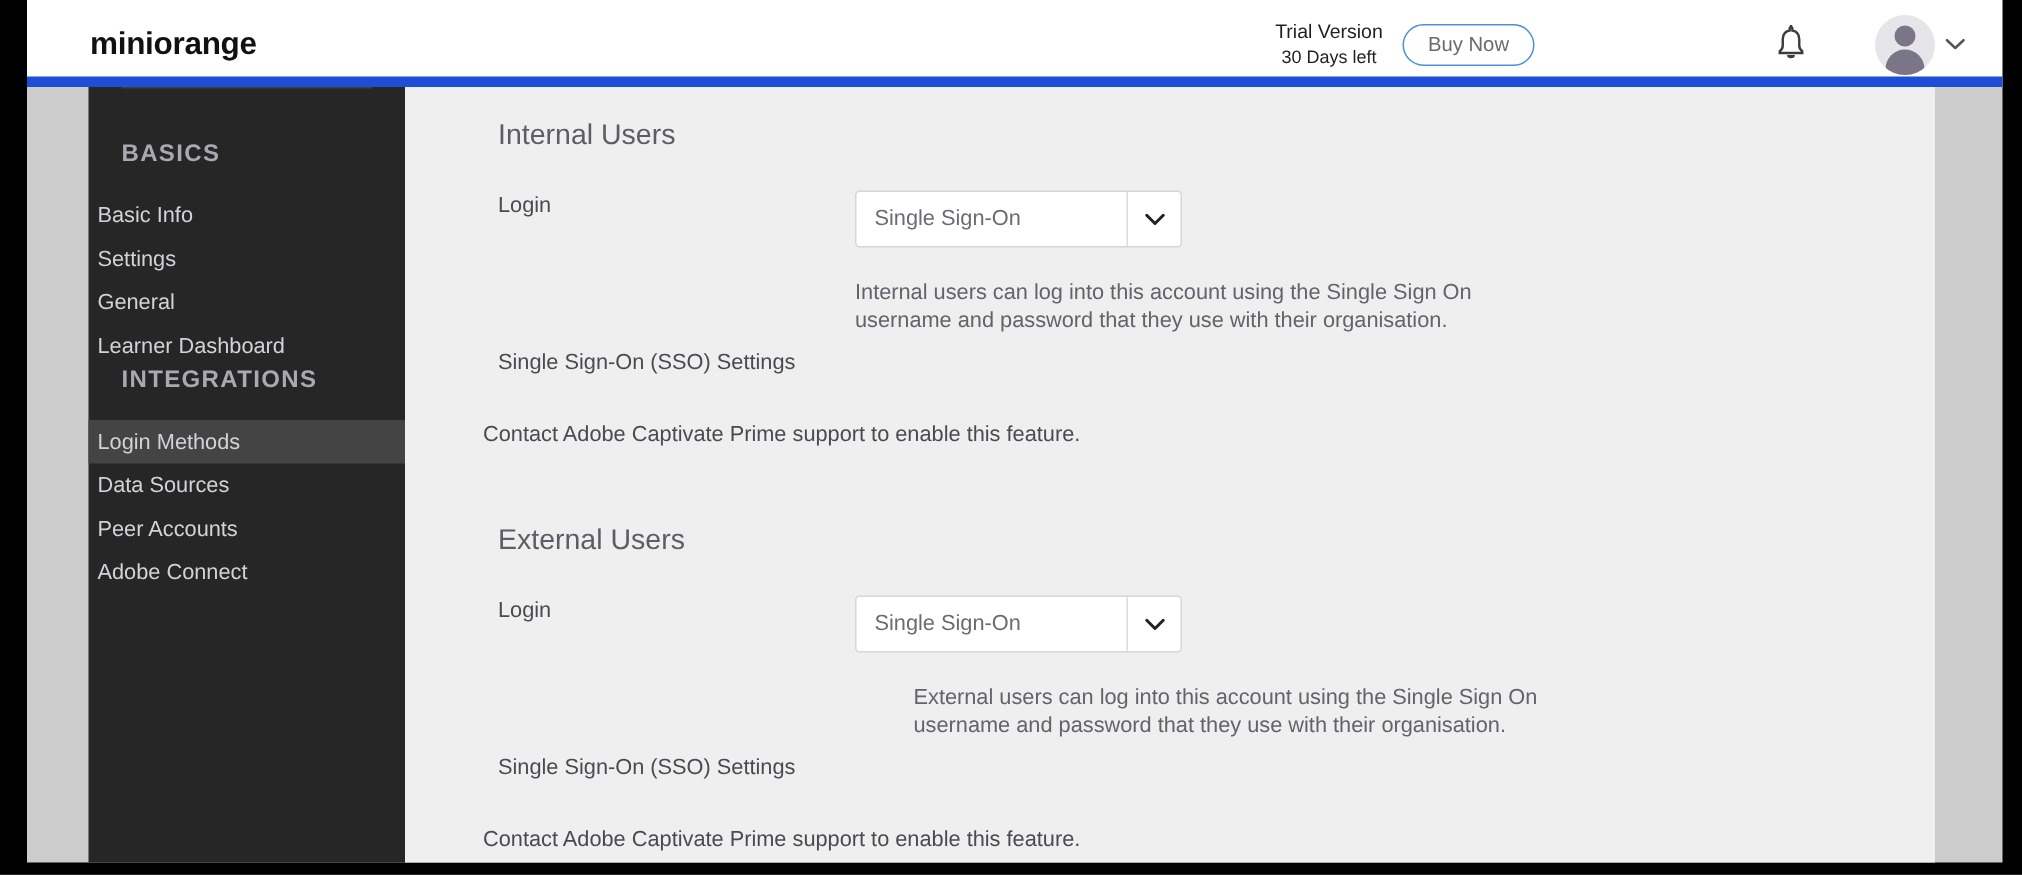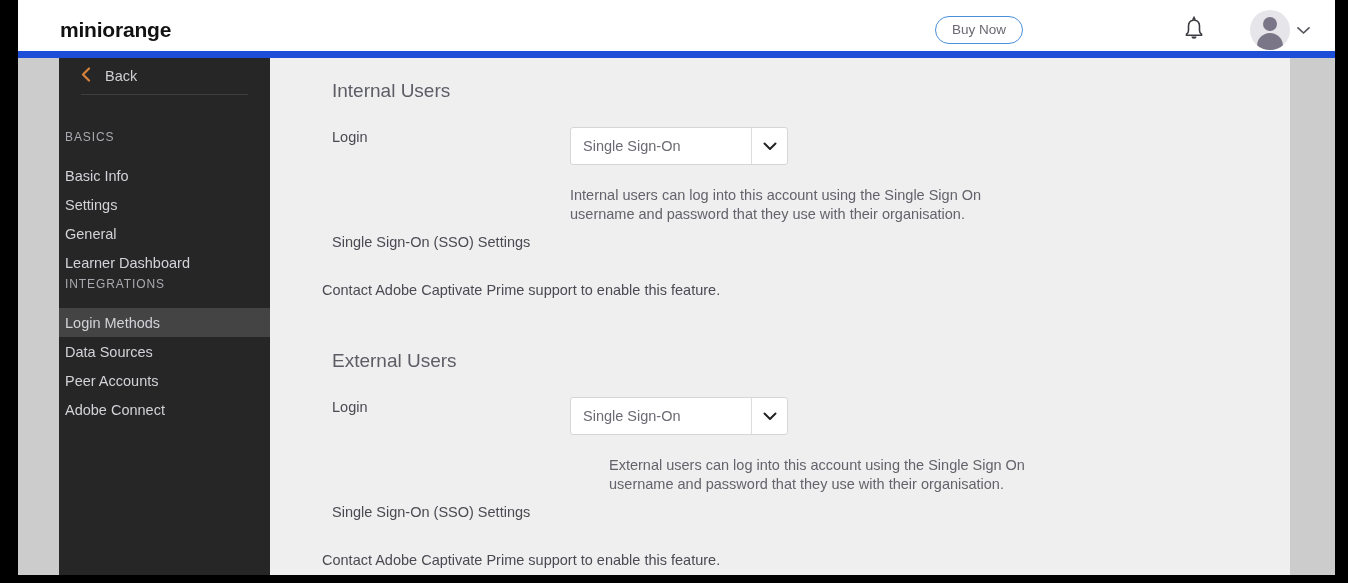--- a/index.html
+++ b/index.html
@@ -156,24 +156,24 @@
     font-size: 14.5px;
   }
   #back-divider {
     margin: 0 22px;
     height: 1px;
     background: #3e3e3e;
   }
 
   .nav-group-title {
     color: #a9a9b0;
-    font-size: 12px;
-    font-weight: normal;
+    font-size: 16px;
+    font-weight: bold;
     letter-spacing: 0.9px;
-    padding-left: 6px;
+    padding-left: 22px;
   }
   #grp-basics { margin-top: 35px; }
   #grp-integrations { }
 
   .nav-item {
     height: 29px;
     display: flex;
     align-items: center;
     padding-left: 6px;
     color: #d2d2d8;
@@ -264,20 +264,24 @@
 </style>
 </head>
 <body>
 
 <div id="viewport">
 
   <div id="topbar">
 
     <div id="brand">miniorange</div>
 
+    <div id="trial-block">
+      <div id="trial-line1">Trial Version</div>
+      <div id="trial-line2">30 Days left</div>
+    </div>
 
     <button id="buy-now">Buy Now</button>
 
     <div id="bell">
       <svg width="26" height="28" viewBox="0 0 26 28" aria-hidden="true">
         <path d="M13 3.2 q0.9 0 0.9 1 v1.1 q4.6 0.8 4.6 5.9 v4.2 q0 2.4 2 3.8 v1.1 h-15 v-1.1 q2 -1.4 2 -3.8 v-4.2 q0 -5.1 4.6 -5.9 v-1.1 q0 -1 0.9 -1 z" fill="none" stroke="#3b3b42" stroke-width="1.6"></path>
         <path d="M10.4 21.6 h5.2 q0 2.2 -2.6 2.2 q-2.6 0 -2.6 -2.2 z" fill="#3b3b42"></path>
         <line x1="13" y1="1.6" x2="13" y2="3.3" stroke="#3b3b42" stroke-width="1.6"></line>
       </svg>
     </div>
@@ -292,28 +296,20 @@
           <path d="M1 1.8 L6.5 7 L12 1.8" fill="none" stroke="#55555d" stroke-width="1.7" stroke-linecap="round" stroke-linejoin="round"></path>
         </svg>
       </span>
     </div>
   </div>
 
   <div id="page">
 
     <nav id="sidebar">
 
-      <div id="back-row">
-        <span id="back-chev">
-          <svg width="10" height="15" viewBox="0 0 10 15" aria-hidden="true">
-            <path d="M8 1.5 L2 7.5 L8 13.5" fill="none" stroke="#d4823c" stroke-width="2.2" stroke-linecap="round" stroke-linejoin="round"></path>
-          </svg>
-        </span>
-        <span id="back-label">Back</span>
-      </div>
       <div id="back-divider"></div>
 
       <div id="grp-basics" class="nav-group-title">BASICS</div>
       <div class="nav-item first-of-group">Basic Info</div>
       <div class="nav-item">Settings</div>
       <div class="nav-item">General</div>
       <div class="nav-item">Learner Dashboard</div>
 
       <div id="grp-integrations" class="nav-group-title">INTEGRATIONS</div>
       <div class="nav-item first-of-group active">Login Methods</div>

